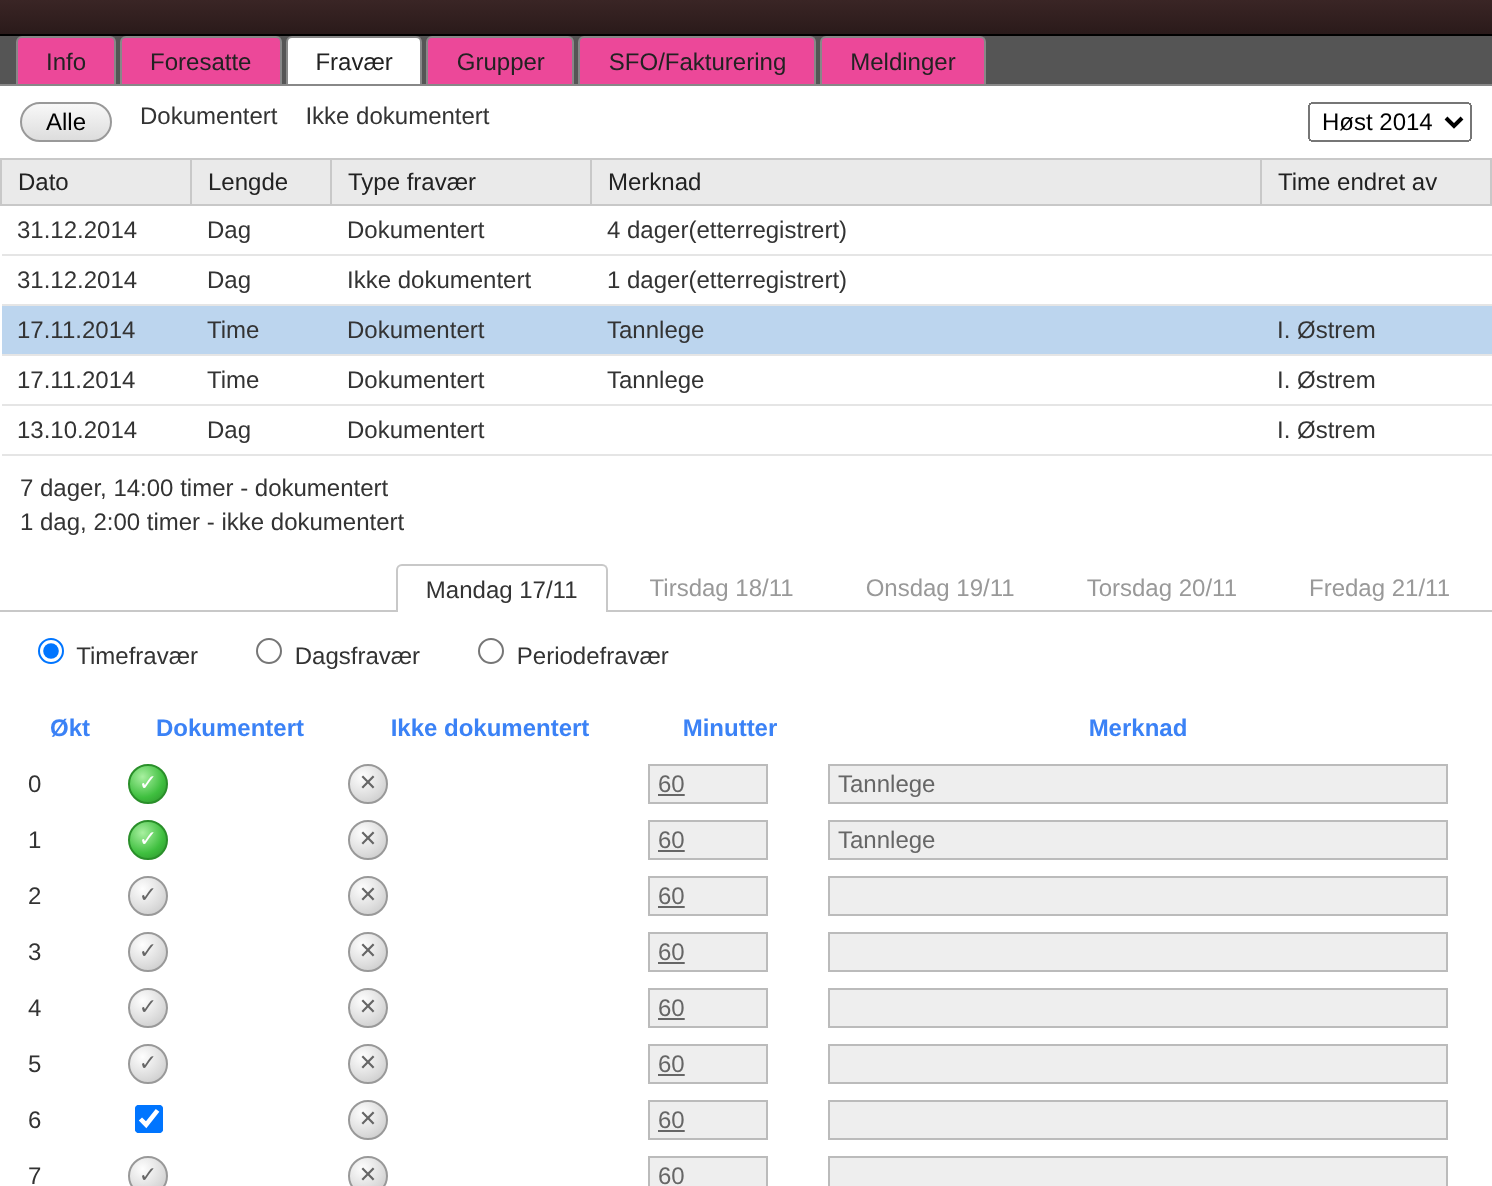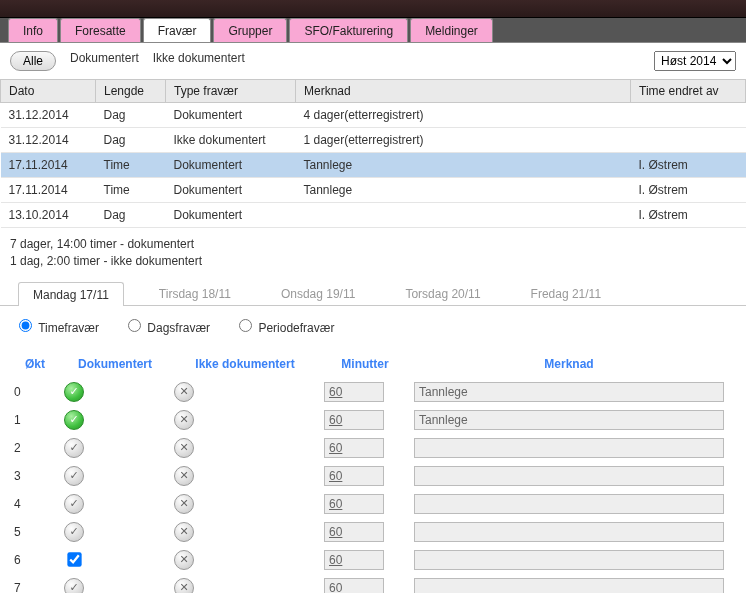--- a/index.html
+++ b/index.html
@@ -20,21 +20,21 @@
     display: flex;
     background: #555;
     border-bottom: 1px solid #888;
     height: 25px;
     align-items: flex-end;
     padding-left: 8px;
     gap: 0;
   }
   .tab {
     padding: 5px 14px 4px 14px;
-    background: #f9a8d4;
+    background: #ec4899;
     border: 1px solid #888;
     border-bottom: none;
     border-radius: 3px 3px 0 0;
     margin-right: 2px;
     cursor: pointer;
     font-size: 12px;
     color: #222;
   }
   .tab.active {
     background: #fff;
@@ -90,25 +90,26 @@
   .summary {
     padding: 8px 10px 10px 10px;
     font-size: 12px;
     color: #333;
     background: #fff;
     line-height: 1.4;
   }
   .subtabs {
     display: flex;
     padding-left: 18px;
-    gap: 14px;
+    gap: 0;
     background: #fff;
     border-bottom: 1px solid #c8c8c8;
     align-items: flex-end;
     height: 26px;
+    justify-content: flex-end;
   }
   .subtab {
     padding: 5px 14px 4px 14px;
     color: #999;
     border: 1px solid transparent;
     border-bottom: none;
     cursor: pointer;
     font-size: 12px;
     margin-right: 6px;
   }

